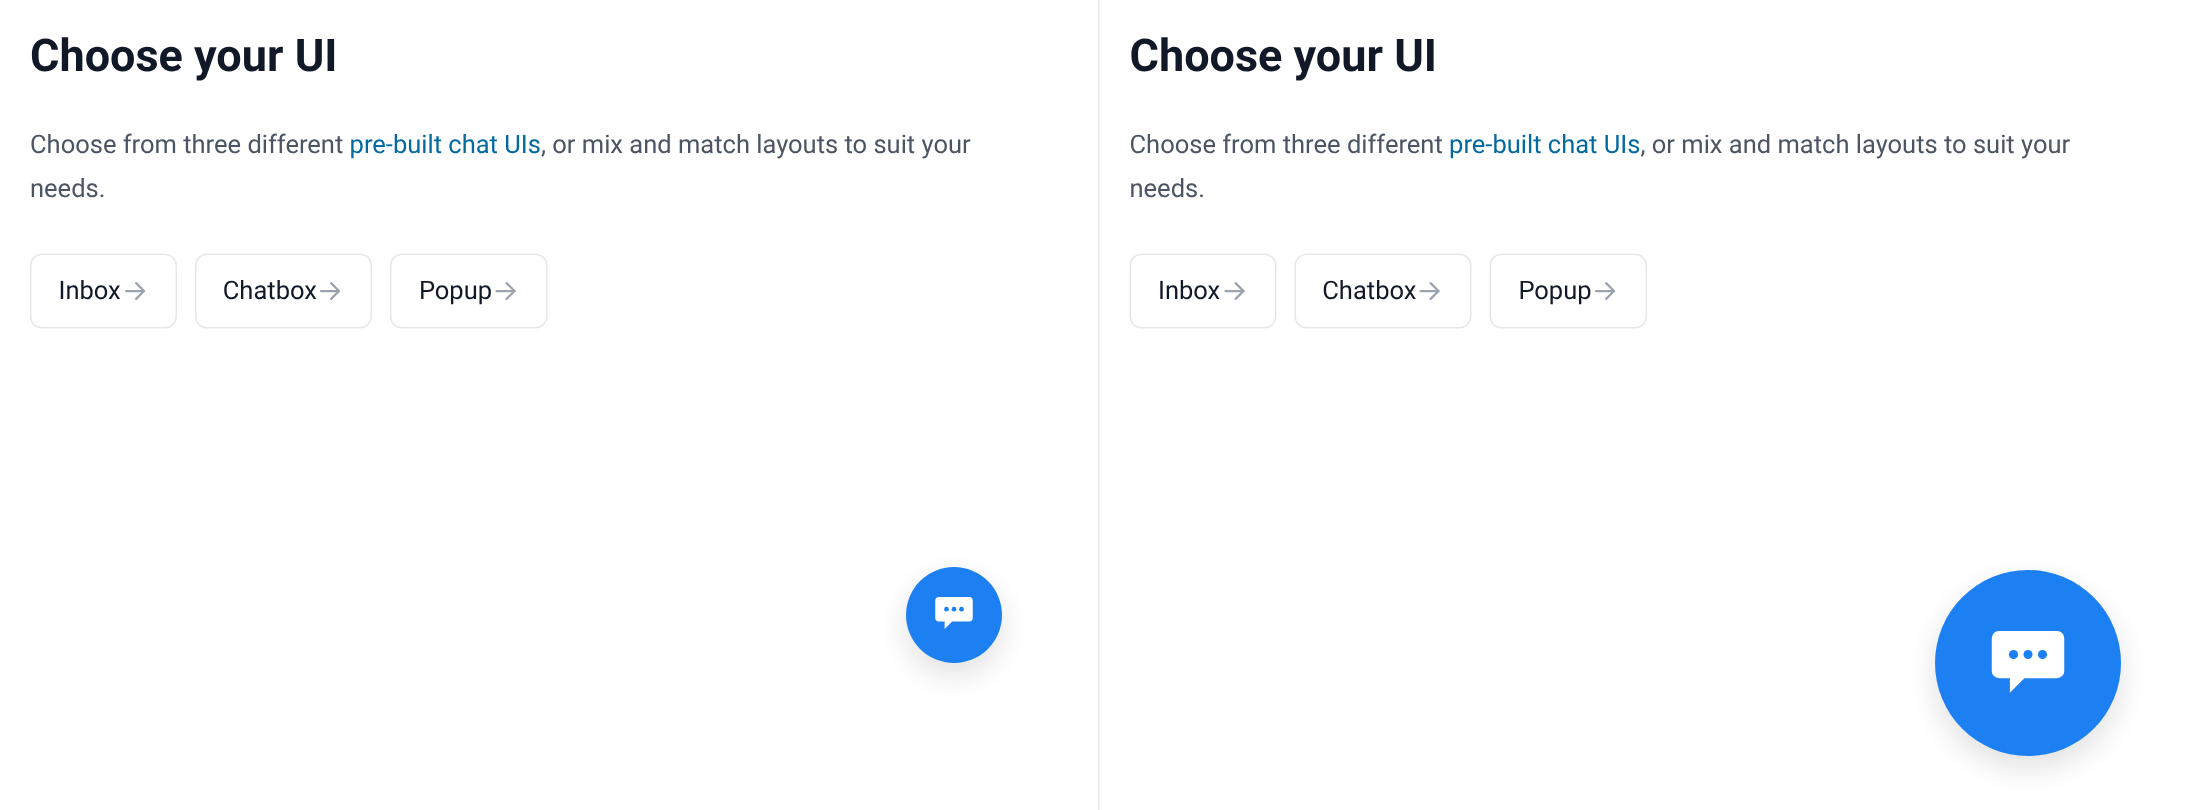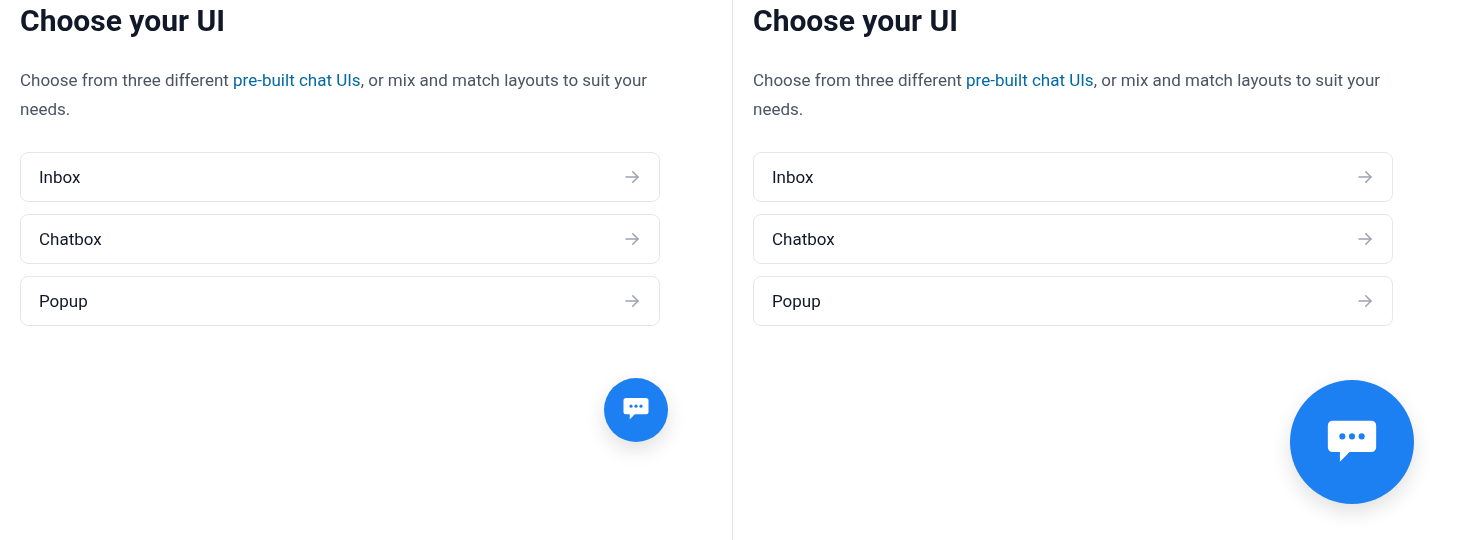--- a/index.html
+++ b/index.html
@@ -10,21 +10,21 @@
     body {
       font-family: -apple-system, BlinkMacSystemFont, "Segoe UI", Roboto, Helvetica, Arial, sans-serif;
       background: #ffffff;
       width: 1465px;
       height: 540px;
       display: flex;
       position: relative;
     }
     .panel {
       flex: 1;
-      padding: 3px 20px 0 20px;
+      padding: 20px 20px 0 20px;
       position: relative;
     }
     .panel-left {
       border-right: 1px solid #e5e7eb;
     }
     .title {
       font-size: 30px;
       font-weight: 700;
       color: #111827;
       margin-bottom: 28px;
@@ -36,21 +36,21 @@
       margin-bottom: 28px;
       max-width: 640px;
     }
     .description .link {
       color: #0369a1;
       text-decoration: none;
       cursor: pointer;
     }
     .option-list {
       display: flex;
-      flex-direction: column;
+      flex-direction: row;
       gap: 12px;
       max-width: 640px;
     }
     .option-item {
       display: flex;
       align-items: center;
       justify-content: space-between;
       border: 1px solid #e5e7eb;
       border-radius: 8px;
       padding: 14px 18px;

